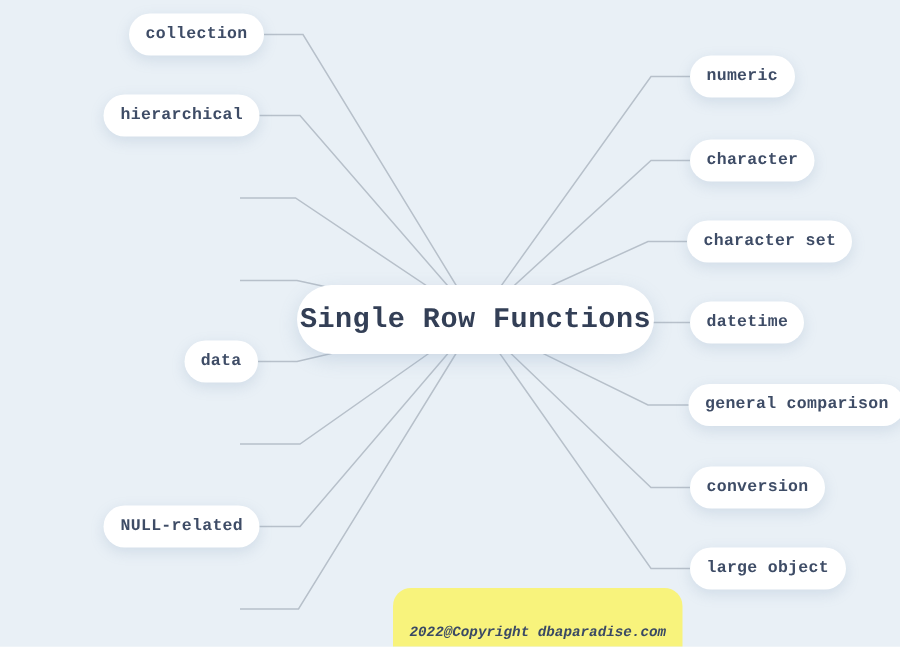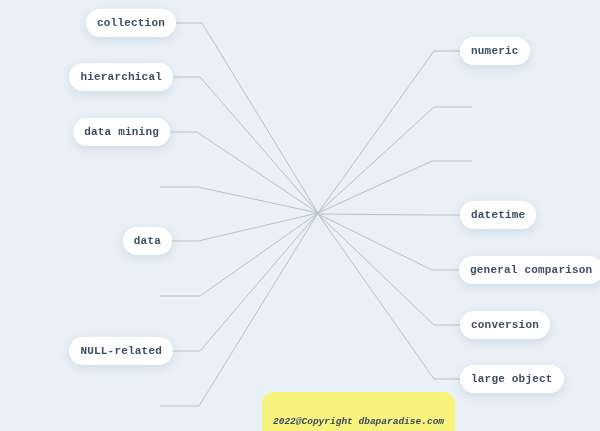--- a/index.html
+++ b/index.html
@@ -53,26 +53,28 @@
     <polyline points="318,213 434,107 472,107"></polyline>
     <polyline points="318,213 432,161 472,161"></polyline>
     <polyline points="318,214 434,215 472,215"></polyline>
     <polyline points="318,214 432,270 472,270"></polyline>
     <polyline points="318,214 434,325 472,325"></polyline>
     <polyline points="318,214 434,379 472,379"></polyline>
   </svg>
 
   <div class="node" style="top:9px;right:424px;">collection</div>
   <div class="node" style="top:63px;right:427px;">hierarchical</div>
-  <div class="node" style="top:118px;right:430px;">data mining</div>
   <div class="node" style="top:227px;right:428px;">data</div>
   <div class="node" style="top:337px;right:427px;">NULL-related</div>
 
   <div class="node" style="top:37px;left:460px;text-align:center;">numeric</div>
+  <div class="node" style="top:93px;left:460px;">character</div>
+  <div class="node" style="top:147px;left:458px;">character set</div>
   <div class="node" style="top:201px;left:460px;text-align:center;">datetime</div>
   <div class="node" style="top:256px;left:459px;">general comparison</div>
   <div class="node" style="top:311px;left:460px;">conversion</div>
   <div class="node" style="top:365px;left:460px;">large object</div>
 
+  <div class="central">Single Row Functions</div>
 
   <div class="copyright">2022@Copyright dbaparadise.com</div>
 
 </div>
 
 </body></html>

